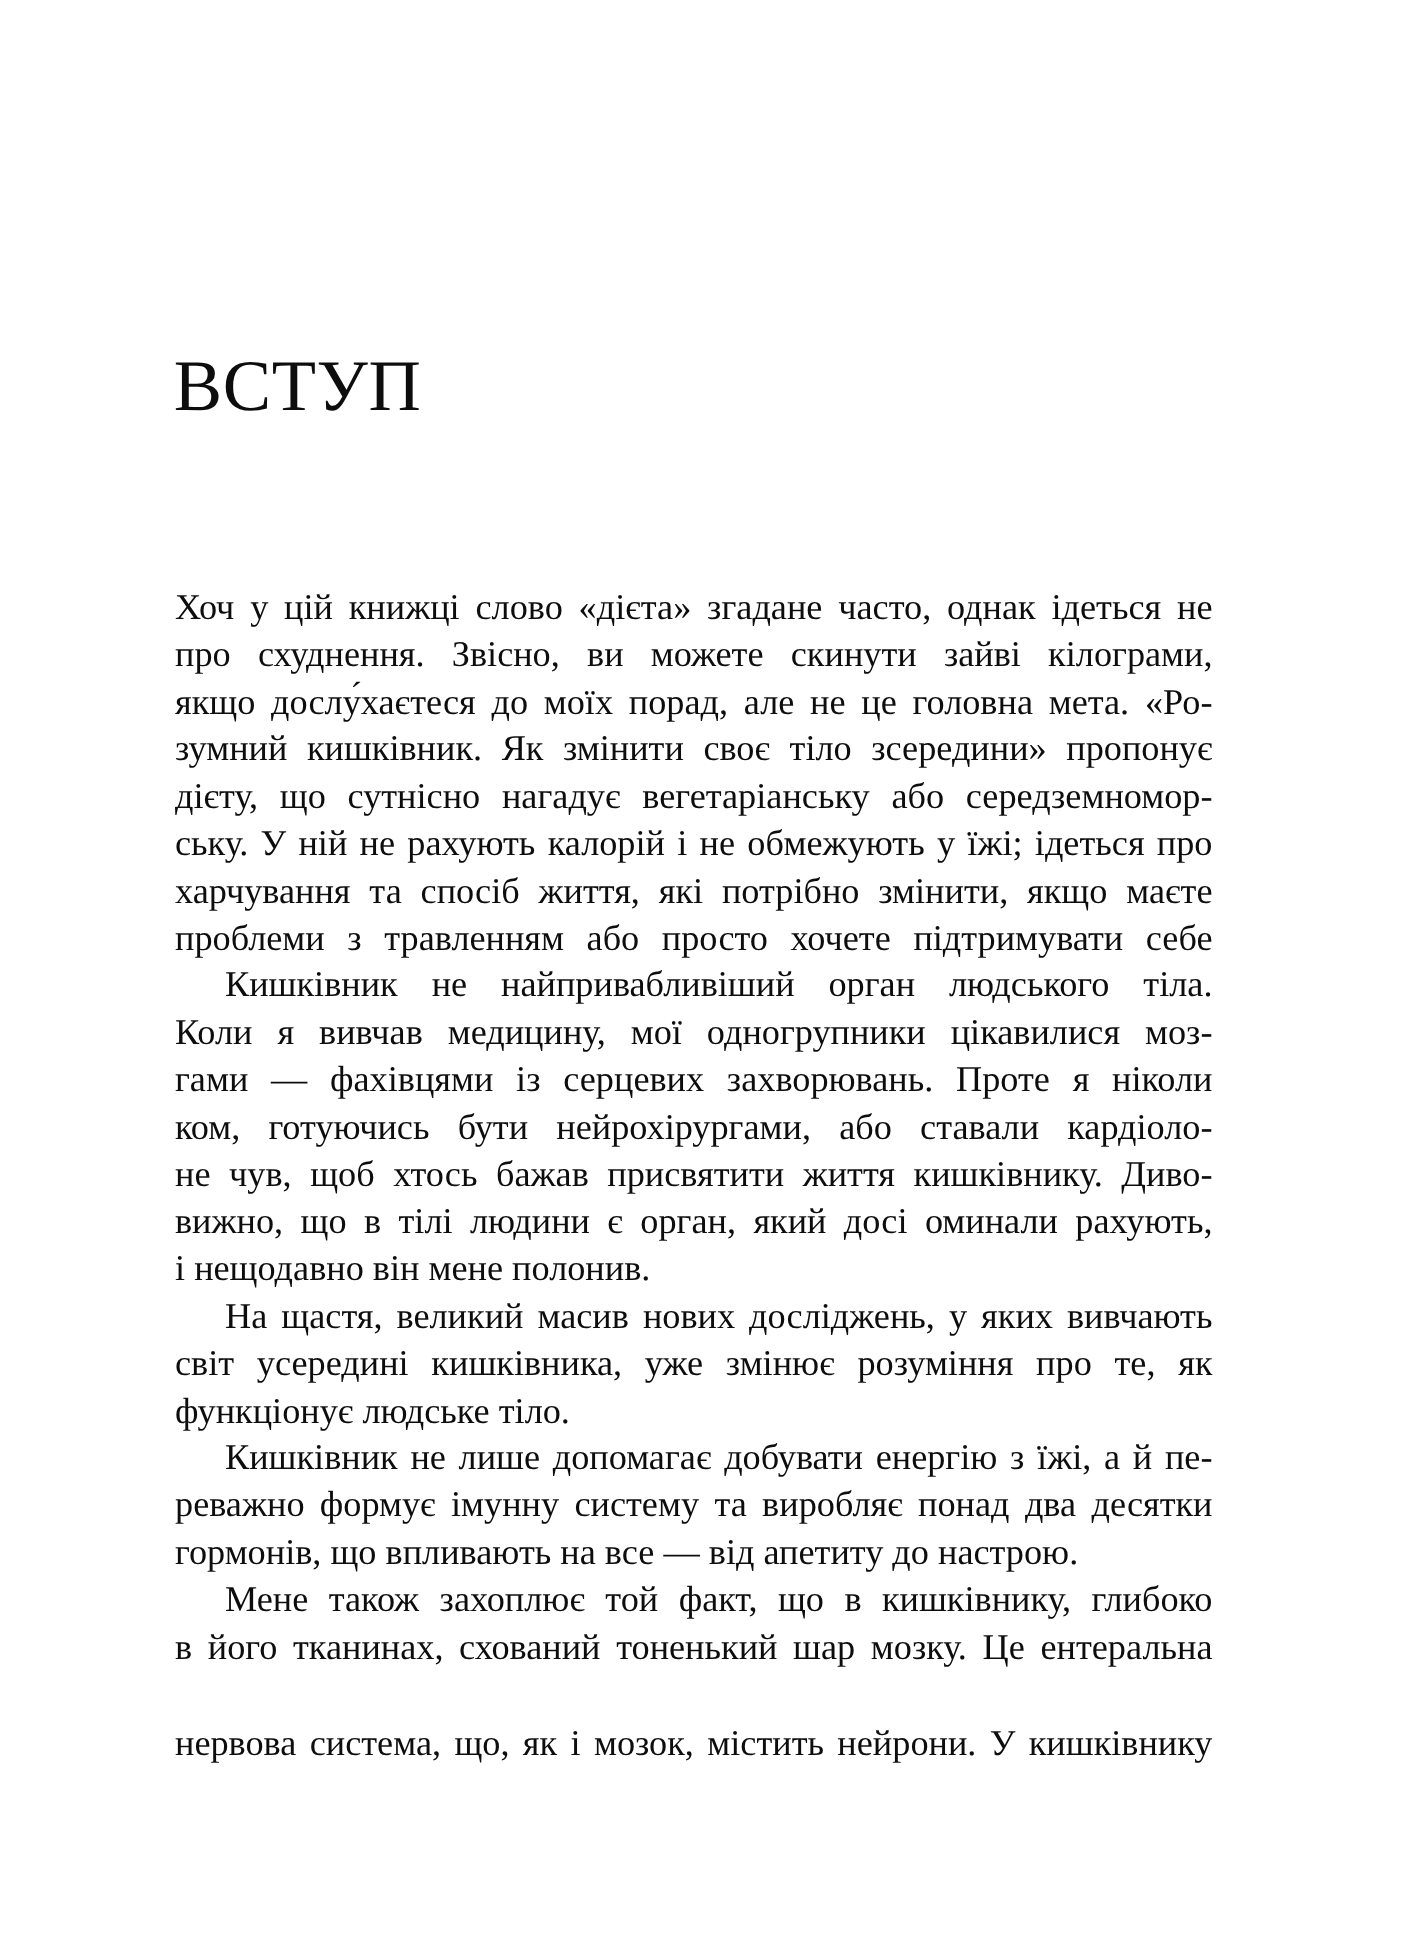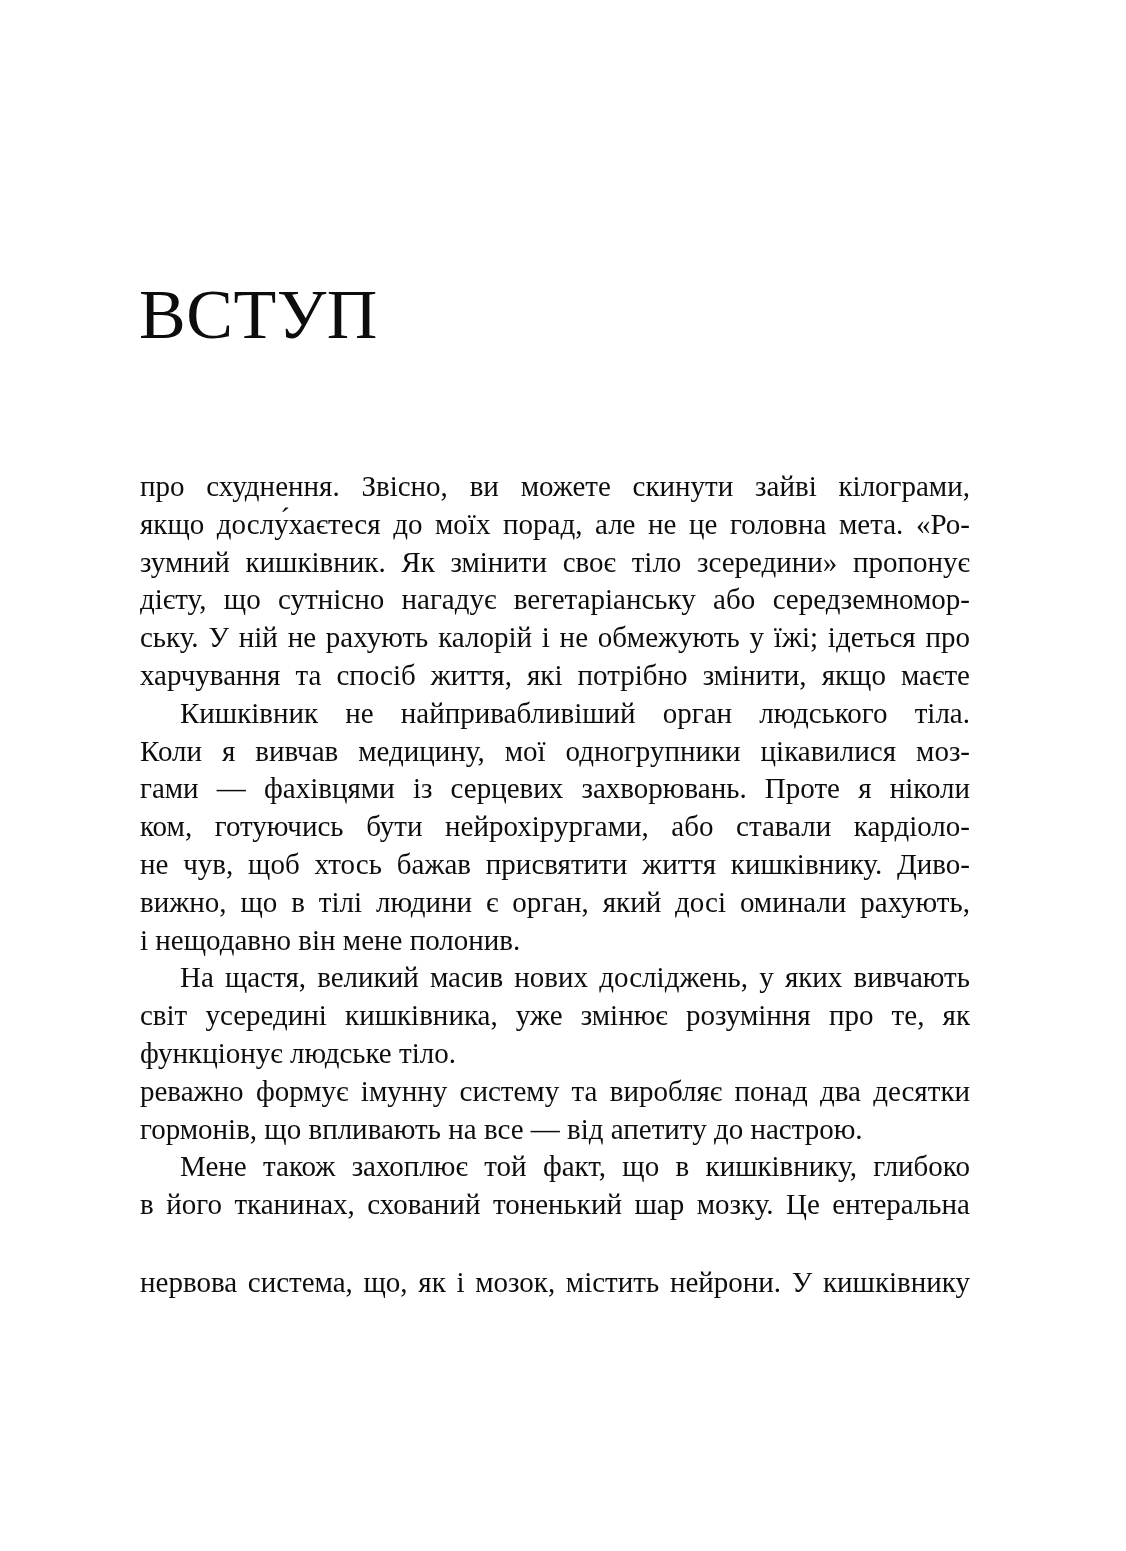--- a/index.html
+++ b/index.html
@@ -14,21 +14,21 @@
     background: #ffffff;
     overflow: hidden;
   }
   .heading {
     position: absolute;
     left: 139px;
     top: 280px;
     margin: 0;
     font-family: "Liberation Serif", "DejaVu Serif", serif;
     font-weight: 400;
-    font-size: 70px;
+    font-size: 58px;
     line-height: 1;
     letter-spacing: 0.5px;
     color: #0d0d0d;
   }
   .body-text {
     position: absolute;
     left: 140px;
     top: 468px;
     width: 830px;
     font-family: "Liberation Serif", "DejaVu Serif", serif;
@@ -63,42 +63,45 @@
     text-indent: 0;
   }
 </style>
 </head>
 <body>
 
 <div class="page">
   <h1 class="heading">ВСТУП</h1>
   <div class="body-text" id="body-text">
       <div class="paragraph">
+        <div class="line first">Хоч у цій книжці слово «дієта» згадане часто, однак ідеться не</div>
         <div class="line">про схуднення. Звісно, ви можете скинути зайві кілограми,</div>
         <div class="line">якщо дослу́хаєтеся до моїх порад, але не це головна мета. «Ро-</div>
         <div class="line">зумний кишківник. Як змінити своє тіло зсередини» пропонує</div>
         <div class="line">дієту, що сутнісно нагадує вегетаріанську або середземномор-</div>
         <div class="line">ську. У ній не рахують калорій і не обмежують у їжі; ідеться про</div>
         <div class="line">харчування та спосіб життя, які потрібно змінити, якщо маєте</div>
+        <div class="line">проблеми з травленням або просто хочете підтримувати себе</div>
       </div>
       <div class="paragraph">
         <div class="line first">Кишківник не найпривабливіший орган людського тіла.</div>
         <div class="line">Коли я вивчав медицину, мої одногрупники цікавилися моз-</div>
         <div class="line">гами — фахівцями із серцевих захворювань. Проте я ніколи</div>
         <div class="line">ком, готуючись бути нейрохірургами, або ставали кардіоло-</div>
         <div class="line">не чув, щоб хтось бажав присвятити життя кишківнику. Диво-</div>
         <div class="line">вижно, що в тілі людини є орган, який досі оминали рахують,</div>
         <div class="line last">і нещодавно він мене полонив.</div>
       </div>
       <div class="paragraph">
         <div class="line first">На щастя, великий масив нових досліджень, у яких вивчають</div>
         <div class="line">світ усередині кишківника, уже змінює розуміння про те, як</div>
         <div class="line last">функціонує людське тіло.</div>
       </div>
       <div class="paragraph">
+        <div class="line first">Кишківник не лише допомагає добувати енергію з їжі, а й пе-</div>
         <div class="line">реважно формує імунну систему та виробляє понад два десятки</div>
         <div class="line last">гормонів, що впливають на все — від апетиту до настрою.</div>
       </div>
       <div class="paragraph">
         <div class="line first">Мене також захоплює той факт, що в кишківнику, глибоко</div>
         <div class="line">в його тканинах, схований тоненький шар мозку. Це ентеральна</div>
         <div class="line last">нервова система, що, як і мозок, містить нейрони. У кишківнику</div>
       </div>
     </div>
 </div>

